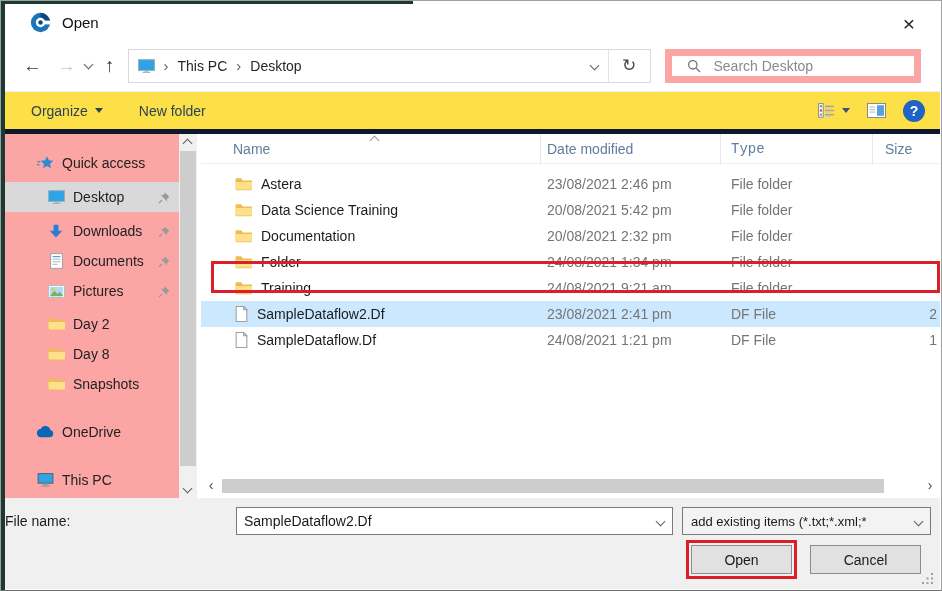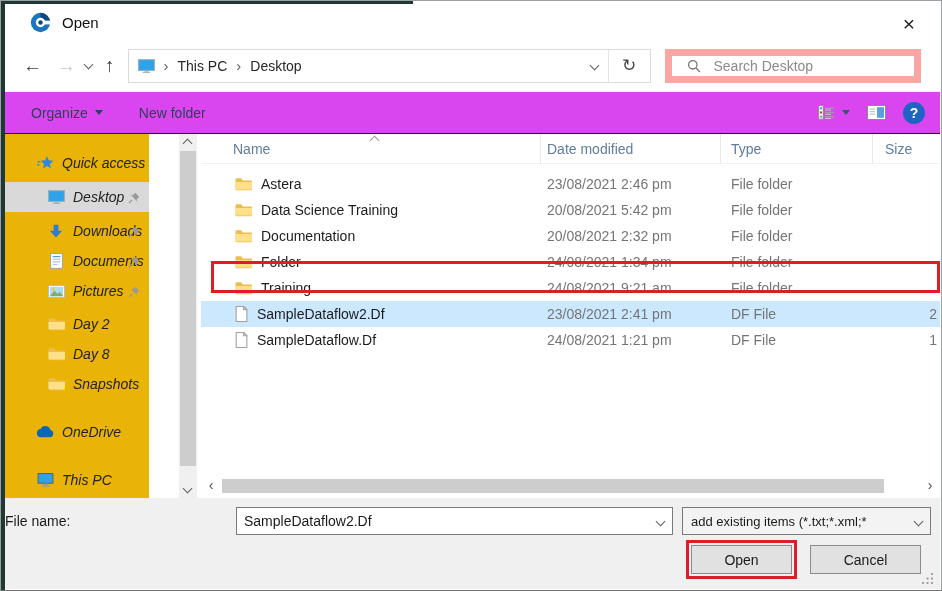--- a/index.html
+++ b/index.html
@@ -35,34 +35,34 @@
   .crumb { color:#262626; }
   .addr-chev-cell { width:26px; display:flex; justify-content:center; }
   .refresh-cell { width:42px; height:32px; border-left:1px solid #e4e4e4;
     display:flex; align-items:center; justify-content:center; font-size:17px; color:#454545; }
   .searchbox { margin-left:14px; width:256px; height:34px; border:7px solid #fca5a5;
     display:flex; align-items:center; padding-left:15px; gap:13px; }
   .search-ph { color:#8a8a8a; }
 
   
   .toolbar { position:absolute; left:4px; top:90px; right:1px; height:43px;
-    background:#d946ef; border-top:1px solid #efefef; border-bottom:1px solid #0f172a;
+    background:#fde047; border-top:1px solid #efefef; border-bottom:5px solid #0f172a;
     display:flex; align-items:center; color:#2c4257; }
   .tb-organize { margin-left:26px; display:flex; align-items:center; gap:7px; cursor:pointer; }
   .tri-down { width:0; height:0; border-left:4px solid transparent; border-right:4px solid transparent;
     border-top:5px solid #2c4257; }
   .tb-newfolder { margin-left:36px; cursor:pointer; }
   .tb-right { margin-left:auto; display:flex; align-items:center; gap:17px; padding-right:15px; }
   .views-group { display:flex; align-items:center; gap:7px; }
   .help-btn { width:22px; height:22px; border-radius:50%; background:#1f64c4; color:#fff;
     font-weight:bold; font-size:14px; display:flex; align-items:center; justify-content:center; }
 
   
-  .sidebar { position:absolute; left:4px; top:133px; width:144px; height:364px;
-    padding-top:14px; overflow:hidden; background:#eab308;font-style:italic; }
+  .sidebar { position:absolute; left:4px; top:133px; width:174px; height:364px;
+    padding-top:14px; overflow:hidden; background:#fca5a5; }
   .sb-item { height:30px; display:flex; align-items:center; position:relative; cursor:pointer; }
   .sb-item.lvl0 { padding-left:31px; }
   .sb-item.lvl1 { padding-left:42px; }
   .sb-item.selected { background:#d9d9d9; }
   .sb-item.gap4 { margin-top:4px; } .sb-item.gap7 { margin-top:3px; } .sb-item.gap10 { margin-top:18px; }
   .sb-icon { width:18px; display:flex; justify-content:center; }
   .sb-label { margin-left:8px; color:#222; }
   .sb-pin { position:absolute; right:9px; top:9px; }
   .sb-scroll { position:absolute; left:178px; top:133px; width:18px; height:364px; background:#f0f0f0; }
   .sb-thumb { position:absolute; left:1px; right:1px; top:17px; bottom:32px; background:#cdcdcd; }
@@ -70,21 +70,21 @@
   .sb-arrow.up-a { top:6px; transform:rotate(135deg); }
   .sb-arrow.down-a { bottom:6px; transform:rotate(-45deg); }
 
   
   .list { position:absolute; left:200px; top:133px; right:1px; height:364px; background:#fff; }
   .lheader { display:flex; height:30px; align-items:center; color:#5f7d9c; position:relative;
     border-bottom:1px solid #f0f0f0; }
   .lh-cell { height:30px; line-height:30px; border-right:1px solid #e8e8e8; }
   .lh-name { flex:0 0 340px; padding-left:32px; }
   .lh-date { flex:0 0 180px; padding-left:6px; }
-  .lh-type { flex:0 0 152px; padding-left:10px; }
+  .lh-type { flex:0 0 152px; padding-left:10px;font-family:Liberation Mono, monospace; }
   .lh-size { flex:1; padding-left:12px; border-right:none; }
   .sort-caret { position:absolute; left:170px; top:3px; width:7px; height:7px;
     border-left:1.2px solid #9a9a9a; border-bottom:1.2px solid #9a9a9a; transform:rotate(135deg); }
   .rows { margin-top:7px; position:relative; }
   .frow { height:26px; display:flex; align-items:center; cursor:default; }
   .frow.selected { background:#cce8ff; }
   .c-name { flex:0 0 340px; display:flex; align-items:center; padding-left:34px; }
   .c-name .fn { margin-left:9px; color:#1c1c1c; white-space:nowrap; }
   .c-date { flex:0 0 180px; padding-left:6px; color:#757575; }
   .c-type { flex:0 0 152px; padding-left:10px; color:#757575; }

